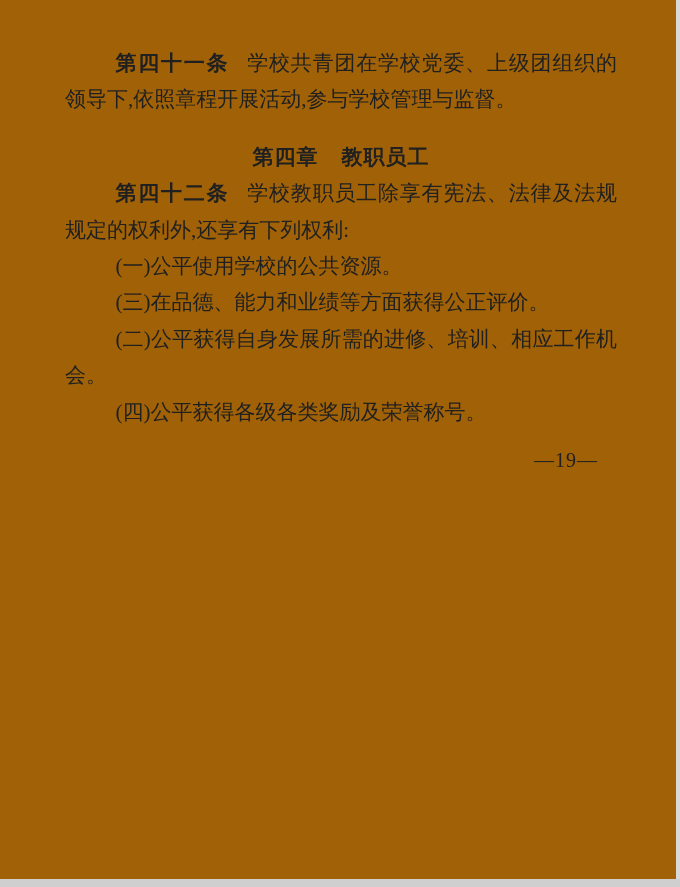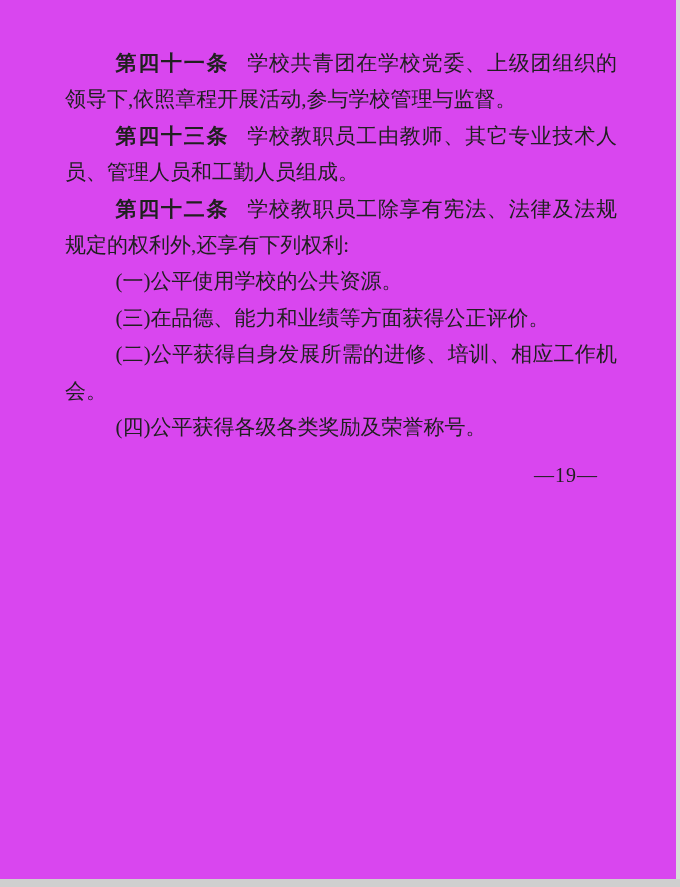--- a/index.html
+++ b/index.html
@@ -4,21 +4,21 @@
 <style>
   html, body {
     margin: 0;
     padding: 0;
     background: #ffffff;
   }
   .scan {
     position: relative;
     width: 680px;
     height: 887px;
-    background: #d946ef;
+    background: #a16207;
     overflow: hidden;
     font-family: "Liberation Serif", serif;
     text-decoration: underline;
   }
   .page {
     position: absolute;
     top: 0;
     left: 0;
     width: 680px;
     height: 887px;
@@ -74,21 +74,21 @@
     background: #cfcfcf;
   }
 </style>
 </head>
 <body>
 
 <div class="scan">
   <div class="page">
     <div id="doc-body">
         <div class="para"><span class="lead">第四十一条</span><span>学校共青团在学校党委、上级团组织的领导下,依照章程开展活动,参与学校管理与监督。</span></div>
-        <div class="para"><span class="lead">第四十三条</span><span>学校教职员工由教师、其它专业技术人员、管理人员和工勤人员组成。</span></div>
+        <div class="para chapter"><span class="lead">第四章</span><span>教职员工</span></div>
         <div class="para"><span class="lead">第四十二条</span><span>学校教职员工除享有宪法、法律及法规规定的权利外,还享有下列权利:</span></div>
         <div class="para"><span>(一)公平使用学校的公共资源。</span></div>
         <div class="para"><span>(三)在品德、能力和业绩等方面获得公正评价。</span></div>
         <div class="para"><span>(二)公平获得自身发展所需的进修、培训、相应工作机会。</span></div>
         <div class="para"><span>(四)公平获得各级各类奖励及荣誉称号。</span></div>
       </div>
     <div class="page-number">—19—</div>
   </div>
   <div class="edge-right"></div>
   <div class="edge-bottom"></div>

